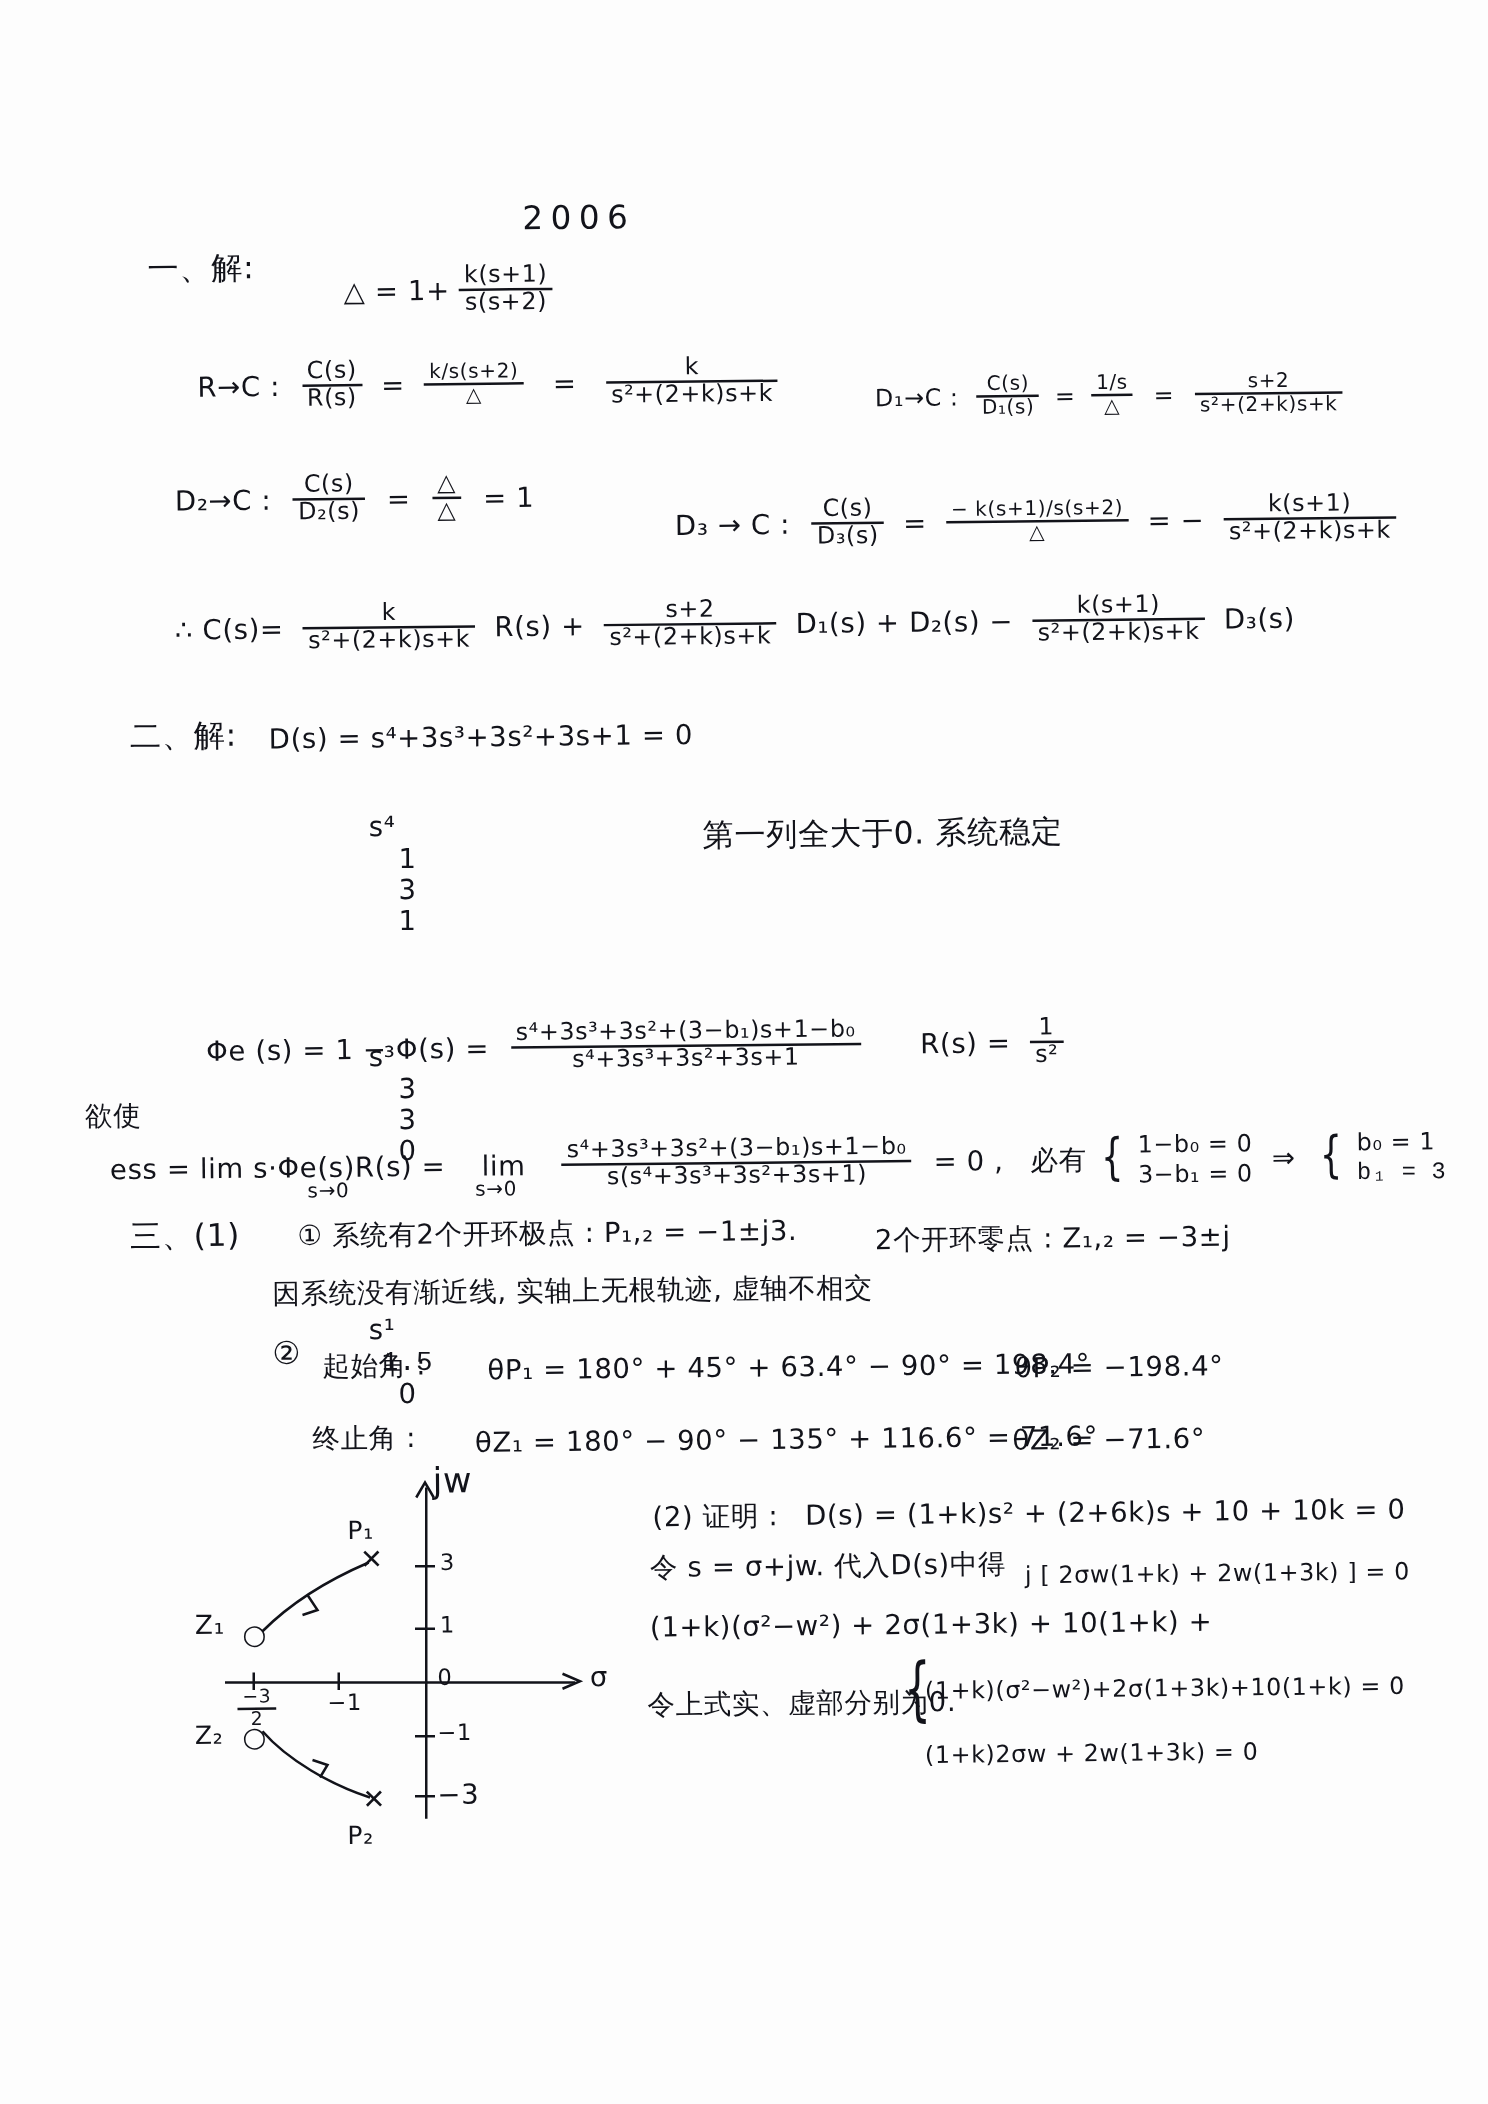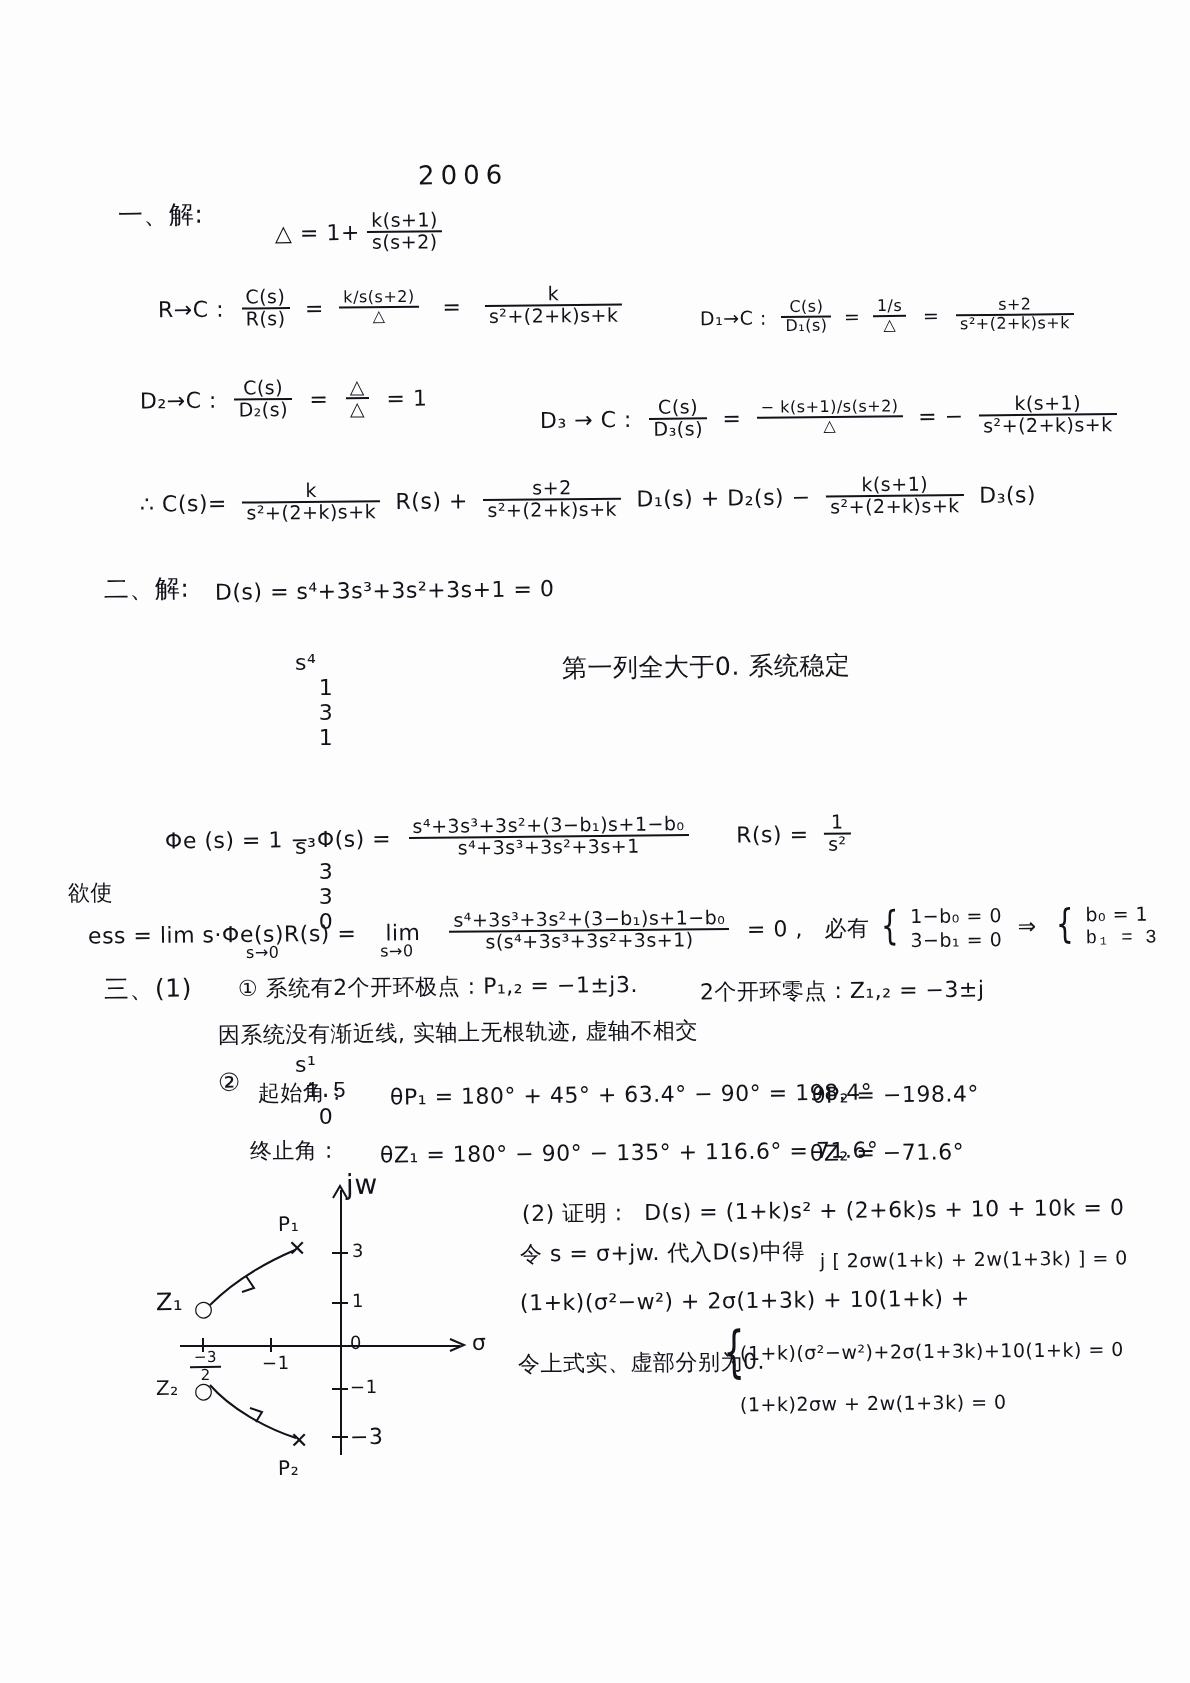--- a/index.html
+++ b/index.html
@@ -293,21 +293,21 @@
     </div>
     <div class="hw lbl" style="left:112px;top:172px;">−1</div>
 
     <div class="hw xmark" style="left:138px;top:56px;">✕</div>
     <div class="hw xmark" style="left:140px;top:248px;">✕</div>
     <div class="hw xmark" style="left:44px;top:116px;">○</div>
     <div class="hw xmark" style="left:44px;top:198px;">○</div>
 
     <div class="hw lbl" style="left:128px;top:32px;font-size:20px;">P₁</div>
     <div class="hw lbl" style="left:128px;top:276px;font-size:20px;">P₂</div>
-    <div class="hw lbl" style="left:6px;top:108px;font-size:24px;">Z₁</div>
+    <div class="hw lbl" style="left:6px;top:108px;font-size:21px;">Z₁</div>
     <div class="hw lbl" style="left:6px;top:196px;font-size:20px;">Z₂</div>
 
     <svg style="position:absolute;left:0;top:0;" width="340" height="300">
       <path d="M145,70 C110,85 80,105 60,125" fill="none" stroke="#12131a" stroke-width="2"></path>
       <path d="M60,205 C80,228 115,248 146,258" fill="none" stroke="#12131a" stroke-width="2"></path>
 
       <polyline points="96,96 104,108 92,112" fill="none" stroke="#12131a" stroke-width="2"></polyline>
       <polyline points="100,228 112,232 106,242" fill="none" stroke="#12131a" stroke-width="2"></polyline>
     </svg>
   </div>

